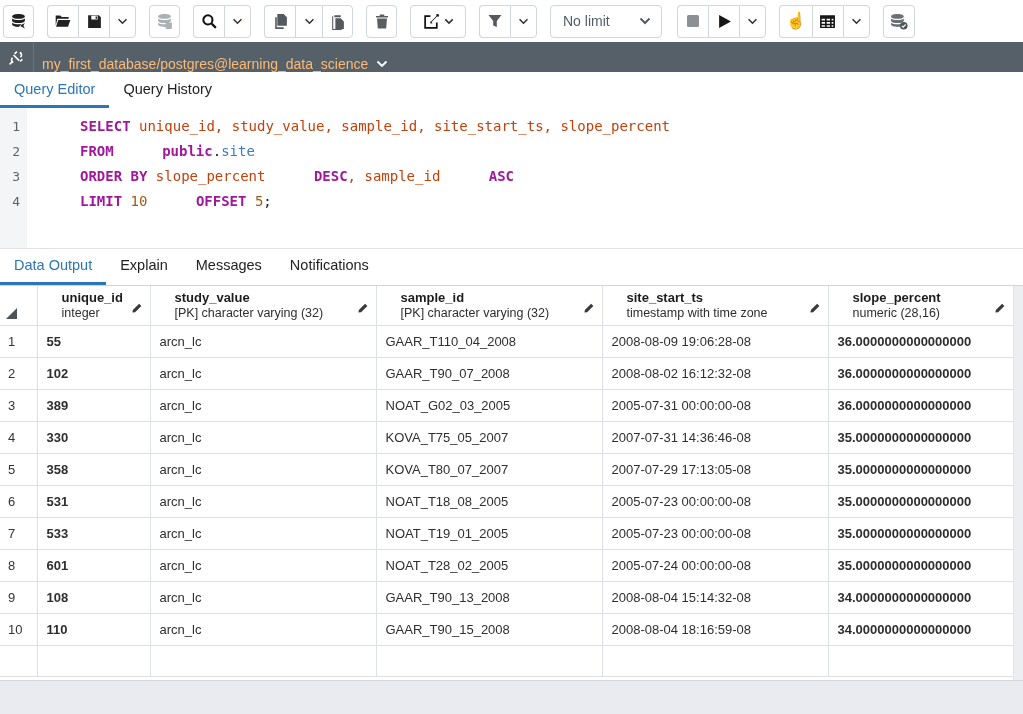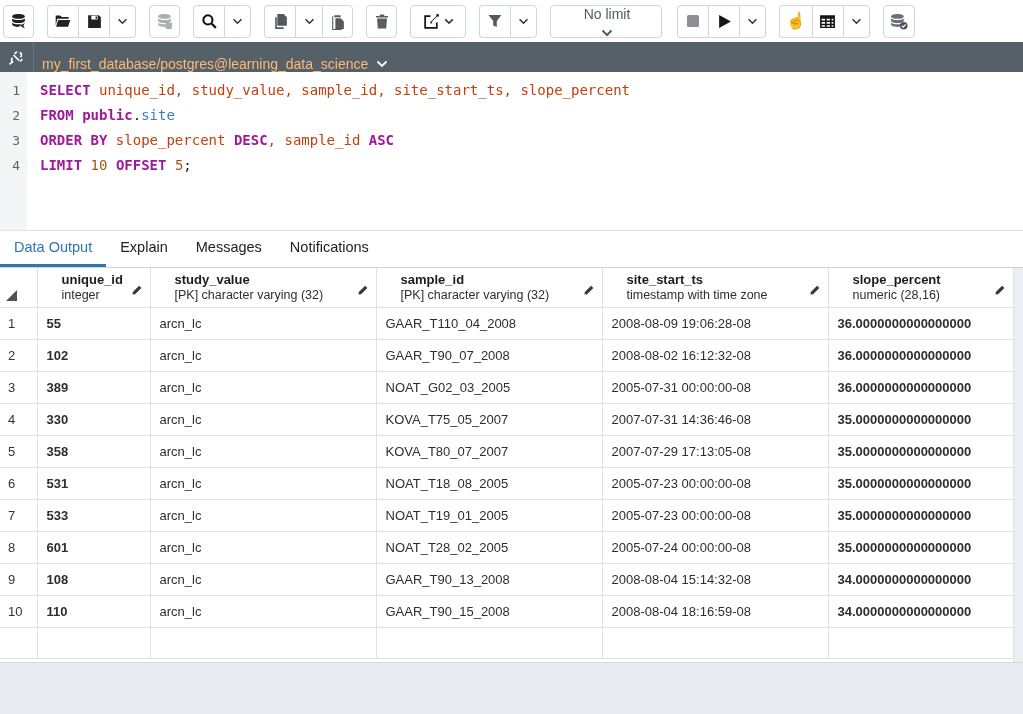--- a/index.html
+++ b/index.html
@@ -14,21 +14,21 @@
     border:1px solid #cfd6dc; cursor:pointer; color:#2b2b2b; }
   .tbtn svg { display:block; }
   .tbtn.single { border-radius:4px; margin-right:13px; }
   .bgroup { display:flex; margin-right:13px; }
   .bgroup .tbtn { border-radius:0; border-right-width:0; }
   .bgroup .tbtn:first-child { border-radius:4px 0 0 4px; }
   .bgroup .tbtn:last-child { border-radius:0 4px 4px 0; border-right-width:1px; }
   .tbtn.chev-seg { min-width:27px; }
   .limit-select { height:33px; width:112px; border:1px solid #cfd6dc; border-radius:4px;
     display:flex; align-items:center; justify-content:space-between; padding:0 10px 0 12px;
-    color:#4f5d68; font-size:14px; margin-right:15px; cursor:pointer; background:#fff;flex-direction:column; }
+    color:#4f5d68; font-size:14px; margin-right:15px; cursor:pointer; background:#fff; }
   .disabled-ic { opacity:.55; }
   .hand-glyph { font-size:16px; line-height:16px; color:#111; }
 
   
   .connbar { height:30px; flex:0 0 30px; background:#566069; display:flex; align-items:flex-end; color:#fdba74; }
   .connbar .plugbox { width:34px; height:30px; display:flex; align-items:center; justify-content:center;
     border-right:1px solid #6b747c; }
   .connbar .conn-label { font-size:14px; padding-left:8px; display:flex; align-items:center; gap:8px; cursor:pointer; }
 
   
@@ -38,21 +38,21 @@
   .tab { display:flex; align-items:center; padding:0 14px; font-size:14.5px; color:#222;
     cursor:pointer; border-bottom:3px solid transparent; }
   .tab.active { color:#2c76b4; border-bottom-color:#2c76b4; }
 
   
   .editor { flex:1 1 auto; display:flex; font-family:"DejaVu Sans Mono", monospace; font-size:14px; overflow:hidden; }
   .gutter { width:27px; background:#f4f5f7; padding-top:6px; text-align:right; }
   .lnum { color:#5f6366; font-size:13px; line-height:25px; padding-right:7px; }
   .codearea { flex:1; padding:6px 0 0 13px; }
   .code-line { line-height:25px; white-space:pre; }
-  .tok-kw   { color:#a0179b; font-weight:bold; }
+  .tok-kw   { color:#a0179b; font-weight:bold;margin-left:40px; }
   .tok-id   { color:#c2410c; }
   .tok-var  { color:#3d7cc0; }
   .tok-num  { color:#9c5a16; }
   .tok-punc { color:#202020; }
 
   
   .gridwrap { flex:0 0 395px; position:relative; border-top:1px solid #cfd4da; background:#fff; }
   table.grid { border-collapse:collapse; table-layout:fixed; width:1013px; font-size:13px; color:#2e2e2e; }
   .grid th, .grid td { border:1px solid #dde0e6; border-top:none; border-left:none; overflow:hidden; white-space:nowrap; }
   .grid th { background:#fff; text-align:left; vertical-align:top; height:40px; padding:4px 24px; position:relative; font-weight:normal; }
@@ -233,20 +233,28 @@
         </svg>
     </div>
     <div class="conn-label">
       <span>my_first_database/postgres@learning_data_science</span>
       <svg width="12" height="8" viewBox="0 0 12 8">
           <path d="M1.5 1.5 6 6l4.5-4.5" fill="none" stroke="#fff" stroke-width="1.8"></path>
         </svg>
     </div>
   </div>
 
+  <div class="tabs editor-tabs">
+    <div class="tab active">
+      <span>Query Editor</span>
+    </div>
+    <div class="tab">
+      <span>Query History</span>
+    </div>
+  </div>
 
   <div class="editor">
     <div class="gutter">
         <div class="lnum">1</div>
         <div class="lnum">2</div>
         <div class="lnum">3</div>
         <div class="lnum">4</div>
       </div>
     <div class="codearea">
         <div class="code-line"><span class="tok-kw">SELECT</span><span class="tok-id"> unique_id, study_value, sample_id, site_start_ts, slope_percent</span></div>

